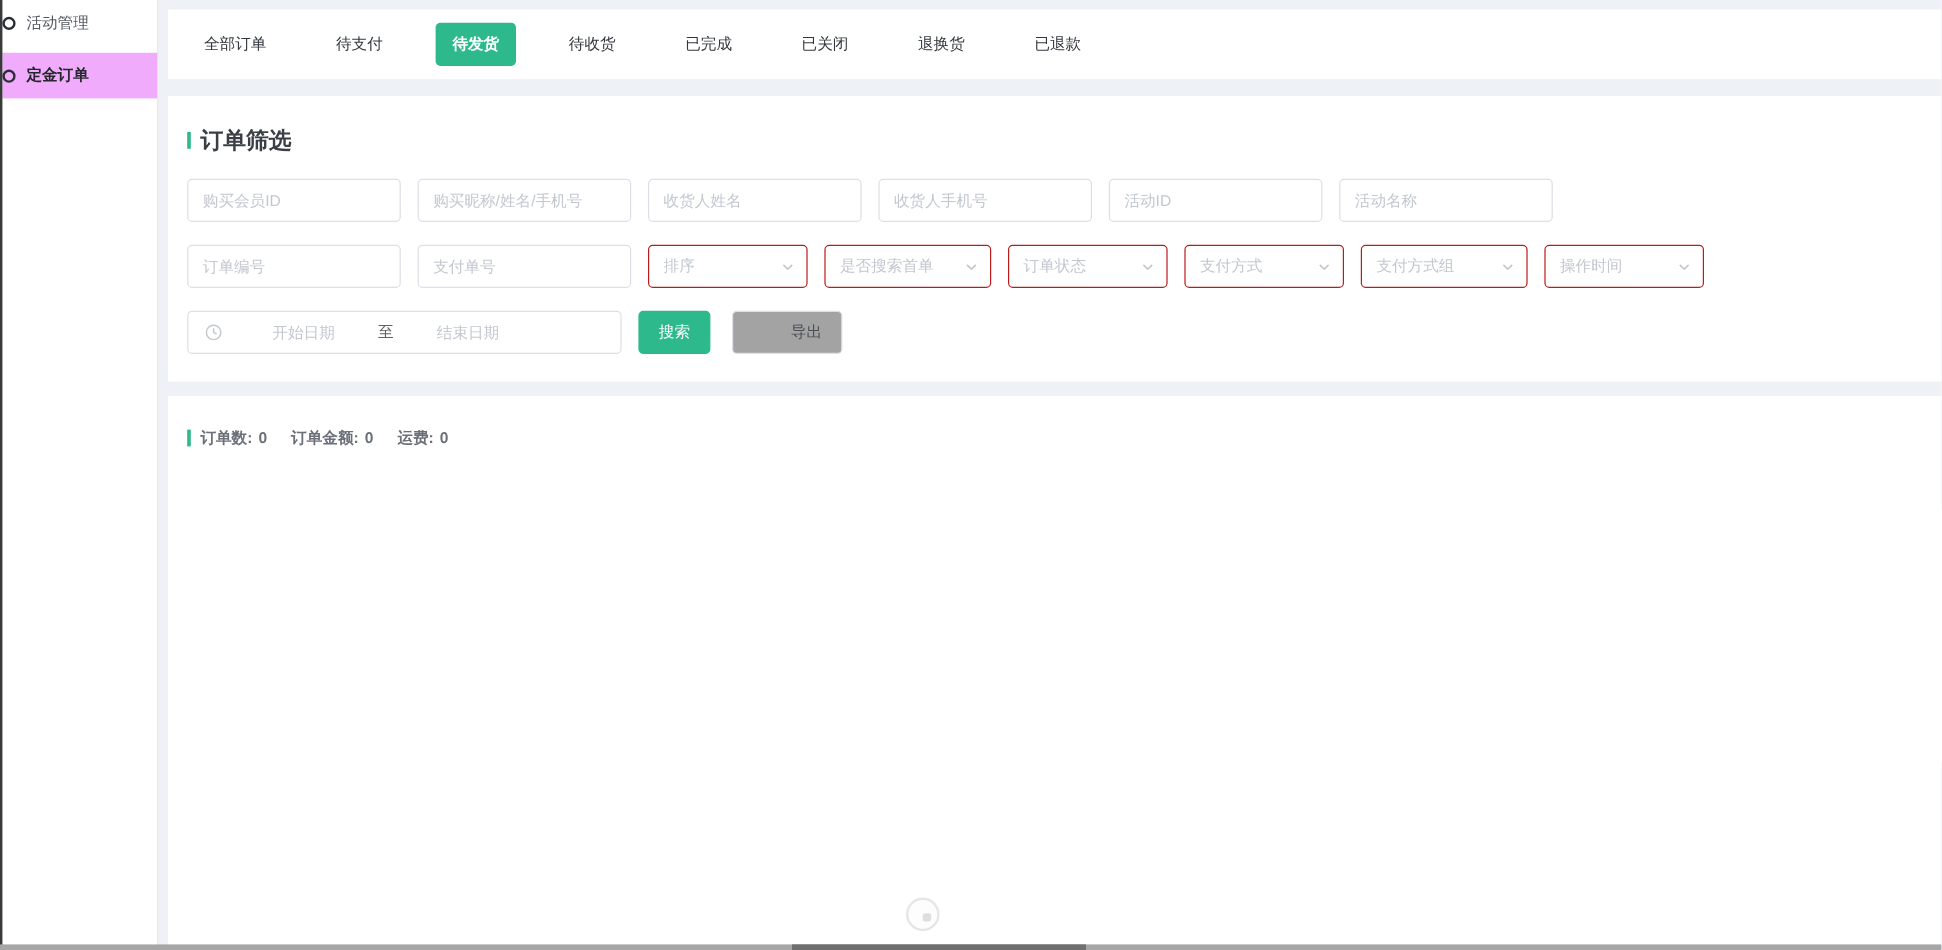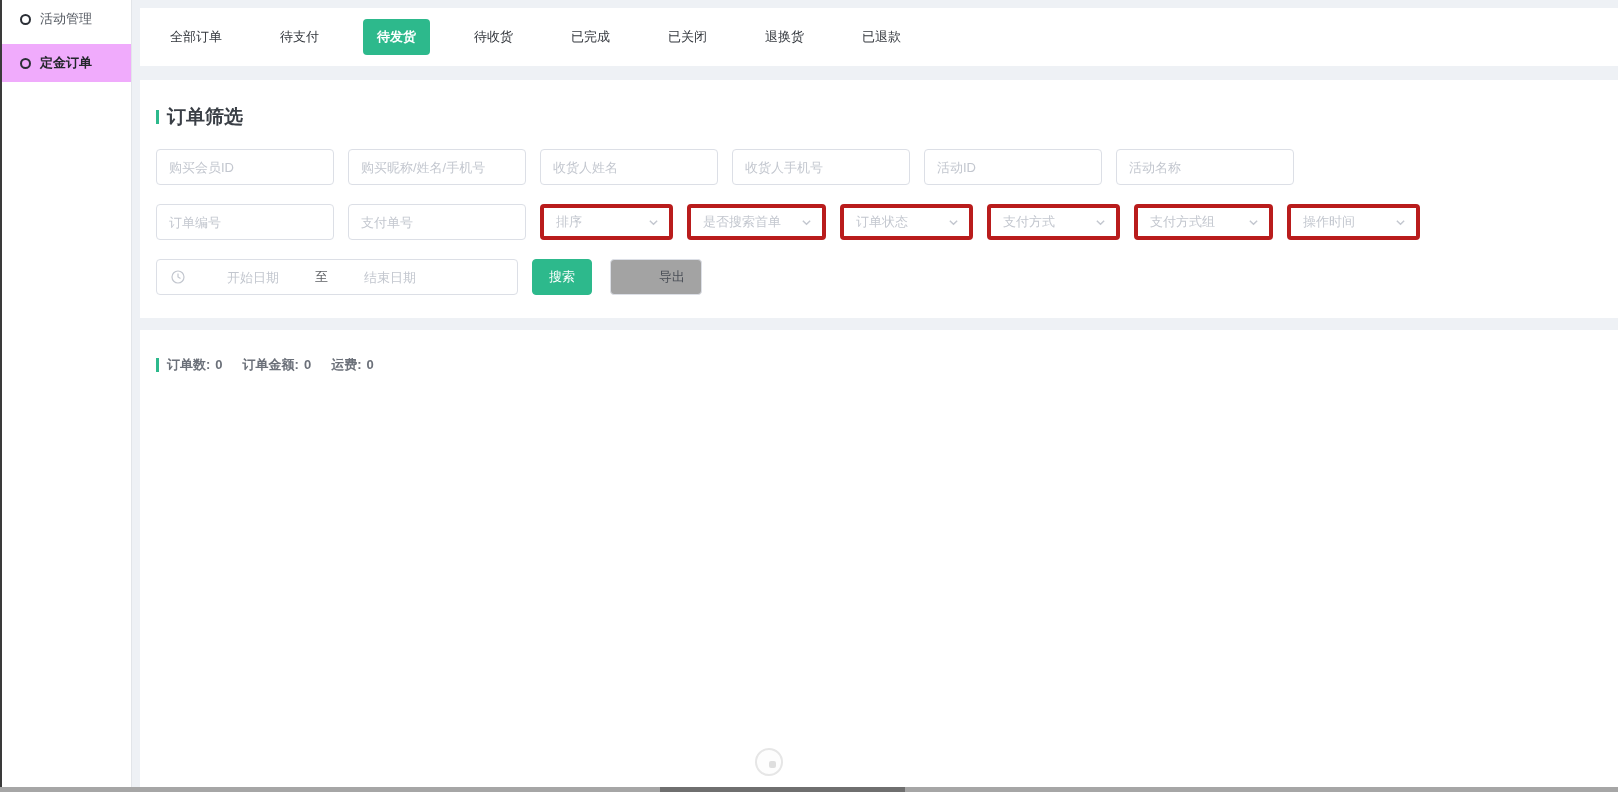--- a/index.html
+++ b/index.html
@@ -17,21 +17,21 @@
     background: #3a3a3a; z-index: 5;
   }
 
   
   .sidebar {
     position: absolute; left: 2px; top: 0; width: 130px; height: 792px;
     background: #ffffff; border-right: 1px solid #e2e5e9; z-index: 4;
   }
   .side-item {
     display: flex; align-items: center;
-    height: 38px; padding-left: 18px; cursor: pointer;
+    height: 38px; cursor: pointer;
     font-size: 13px; color: #555a62;
   }
   .side-item .radio-circle {
     width: 11px; height: 11px; border: 2px solid #2b2f36;
     border-radius: 50%; margin-right: 9px; flex: none;
   }
   .side-item.active {
     background: #f0abfc; color: #24272c; font-weight: bold; margin-top: 6px;
   }
 
@@ -61,21 +61,21 @@
   .inp {
     height: 36px; border: 1px solid #dcdfe6; border-radius: 4px;
     padding: 12px 12px; font-size: 13px; color: #606266; background: #fff;
     margin-right: 14px; outline: none;
     font-family: "Liberation Sans", "DejaVu Sans", sans-serif;
   }
   .inp::placeholder { color: #c3c7cf; }
   .w-std { width: 178px; }
 
   .sel {
-    height: 36px; width: 133px; border: 4px solid #b91c1c; border-radius: 4px;
+    height: 36px; width: 133px; border: 1px solid #b91c1c; border-radius: 4px;
     display: flex; align-items: center; justify-content: space-between;
     padding: 0 10px 0 12px; margin-right: 14px; cursor: pointer; background: #fff;
   }
   .sel .sel-label { font-size: 13px; color: #c3c7cf; white-space: nowrap; }
   .sel.wide { width: 139px; }
   .chev { width: 11px; height: 11px; flex: none; margin-left: 4px; }
   .chev svg { display: block; }
 
   
   .date-range {

